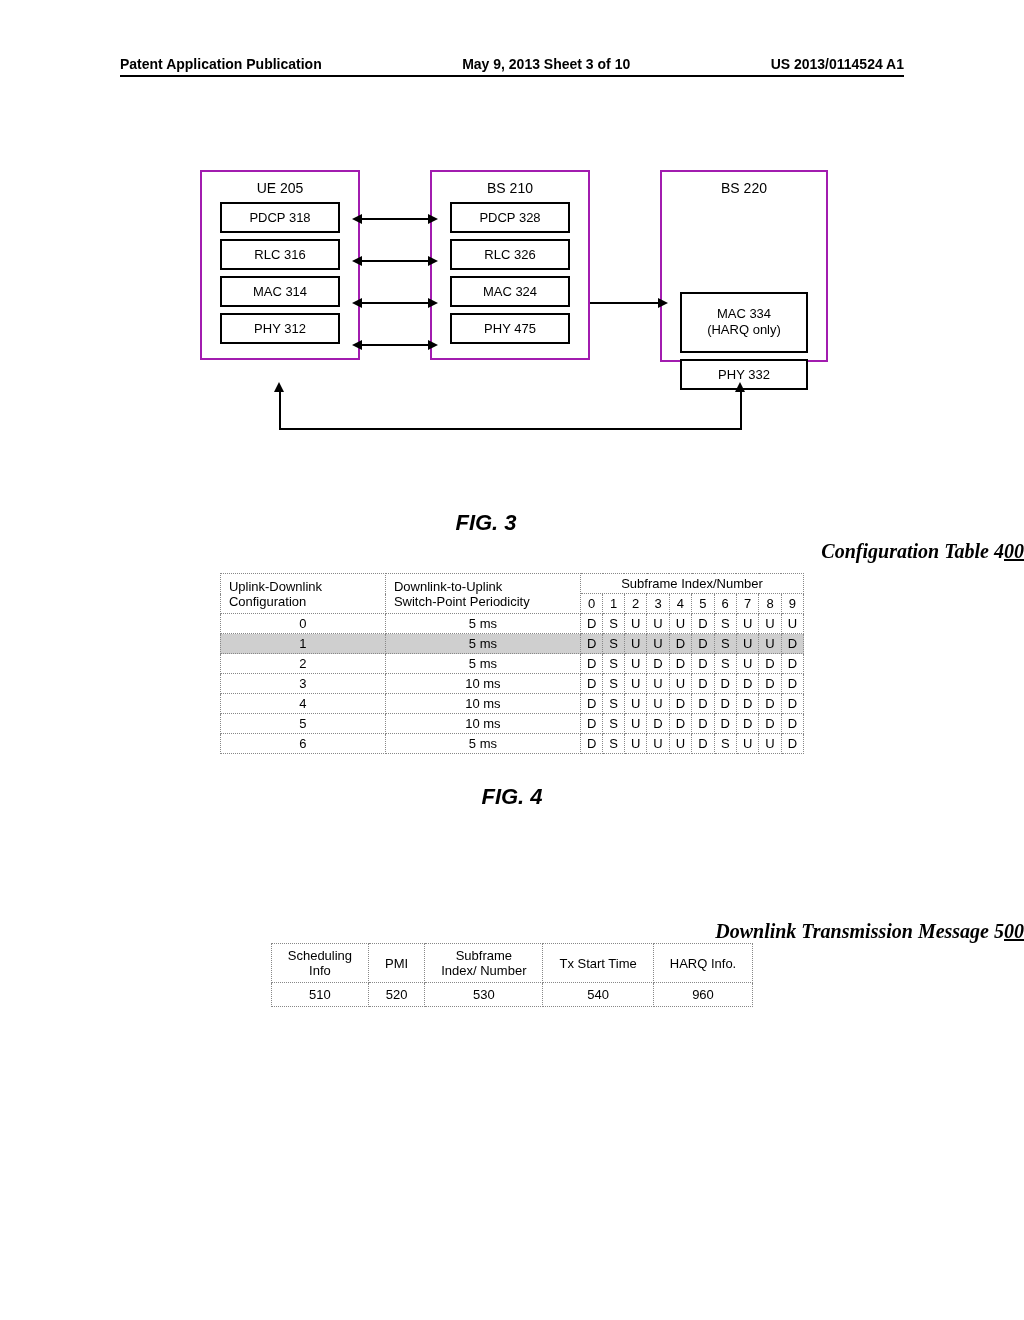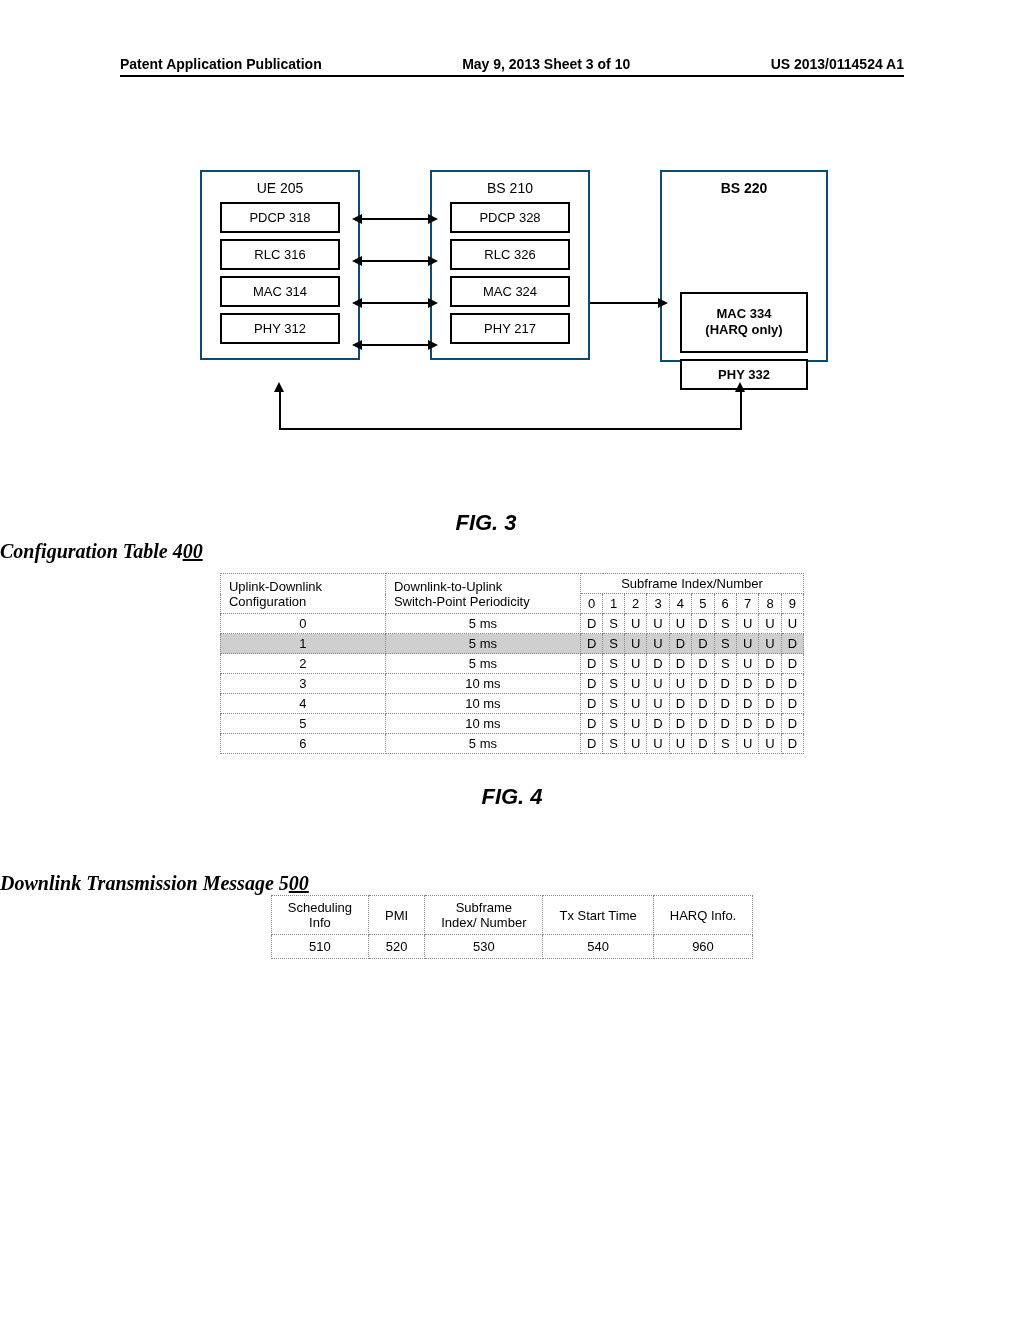--- a/index.html
+++ b/index.html
@@ -34,37 +34,37 @@
     font-style: italic;
     font-weight: bold;
     font-size: 22px;
     margin-top: 20px;
   }
   .title-serif {
     font-family: "Times New Roman", serif;
     font-style: italic;
     font-weight: bold;
     font-size: 20px;
-    text-align: left;
+    text-align: right;
   }
   .uline {
     text-decoration: underline;
   }
 
   
   .fig3-area {
     position: absolute;
     top: 170px;
     left: 200px;
     width: 640px;
     height: 310px;
   }
   .stack {
     position: absolute;
-    border: 2px solid #0c4a6e;
+    border: 2px solid #a21caf;
     padding: 8px 18px;
     box-sizing: border-box;
     width: 160px;
   }
   .stack .title {
     text-align: center;
     font-size: 14px;
     margin-bottom: 6px;
   }
   .layer {
@@ -144,21 +144,21 @@
   }
   .tbl4 .head-left {
     width: 150px;
     text-align: left;
     padding-left: 8px;
   }
 
   
   .fig5-area {
     position: absolute;
-    top: 872px;
+    top: 920px;
     left: 0;
     width: 1024px;
   }
   .tbl5 {
     border-collapse: collapse;
     margin: 0 auto 0 auto;
     font-size: 13px;
   }
   .tbl5 td, .tbl5 th {
     border: 1px dotted #888;
@@ -185,24 +185,24 @@
       <div class="layer">RLC 316</div>
       <div class="layer">MAC 314</div>
       <div class="layer">PHY 312</div>
     </div>
 
     <div class="stack" style="left:230px; top:0;">
       <div class="title">BS 210</div>
       <div class="layer">PDCP 328</div>
       <div class="layer">RLC 326</div>
       <div class="layer">MAC 324</div>
-      <div class="layer">PHY 217</div>
-    </div>
-
-    <div class="stack" style="left:460px; top:0; height:192px; width:168px;font-weight:bold;">
+      <div class="layer">PHY 475</div>
+    </div>
+
+    <div class="stack" style="left:460px; top:0; height:192px; width:168px;">
       <div class="title">BS 220</div>
       <div style="height:84px"></div>
       <div class="layer tall" style="white-space:pre-line">MAC 334
 (HARQ only)</div>
       <div class="layer">PHY 332</div>
     </div>
 
     <div class="arrow-line" style="left:160px; top:48px; width:70px;"></div>
     <div class="arrow-head-l" style="left:152px; top:44px;"></div>
     <div class="arrow-head-r" style="left:228px; top:44px;"></div>

